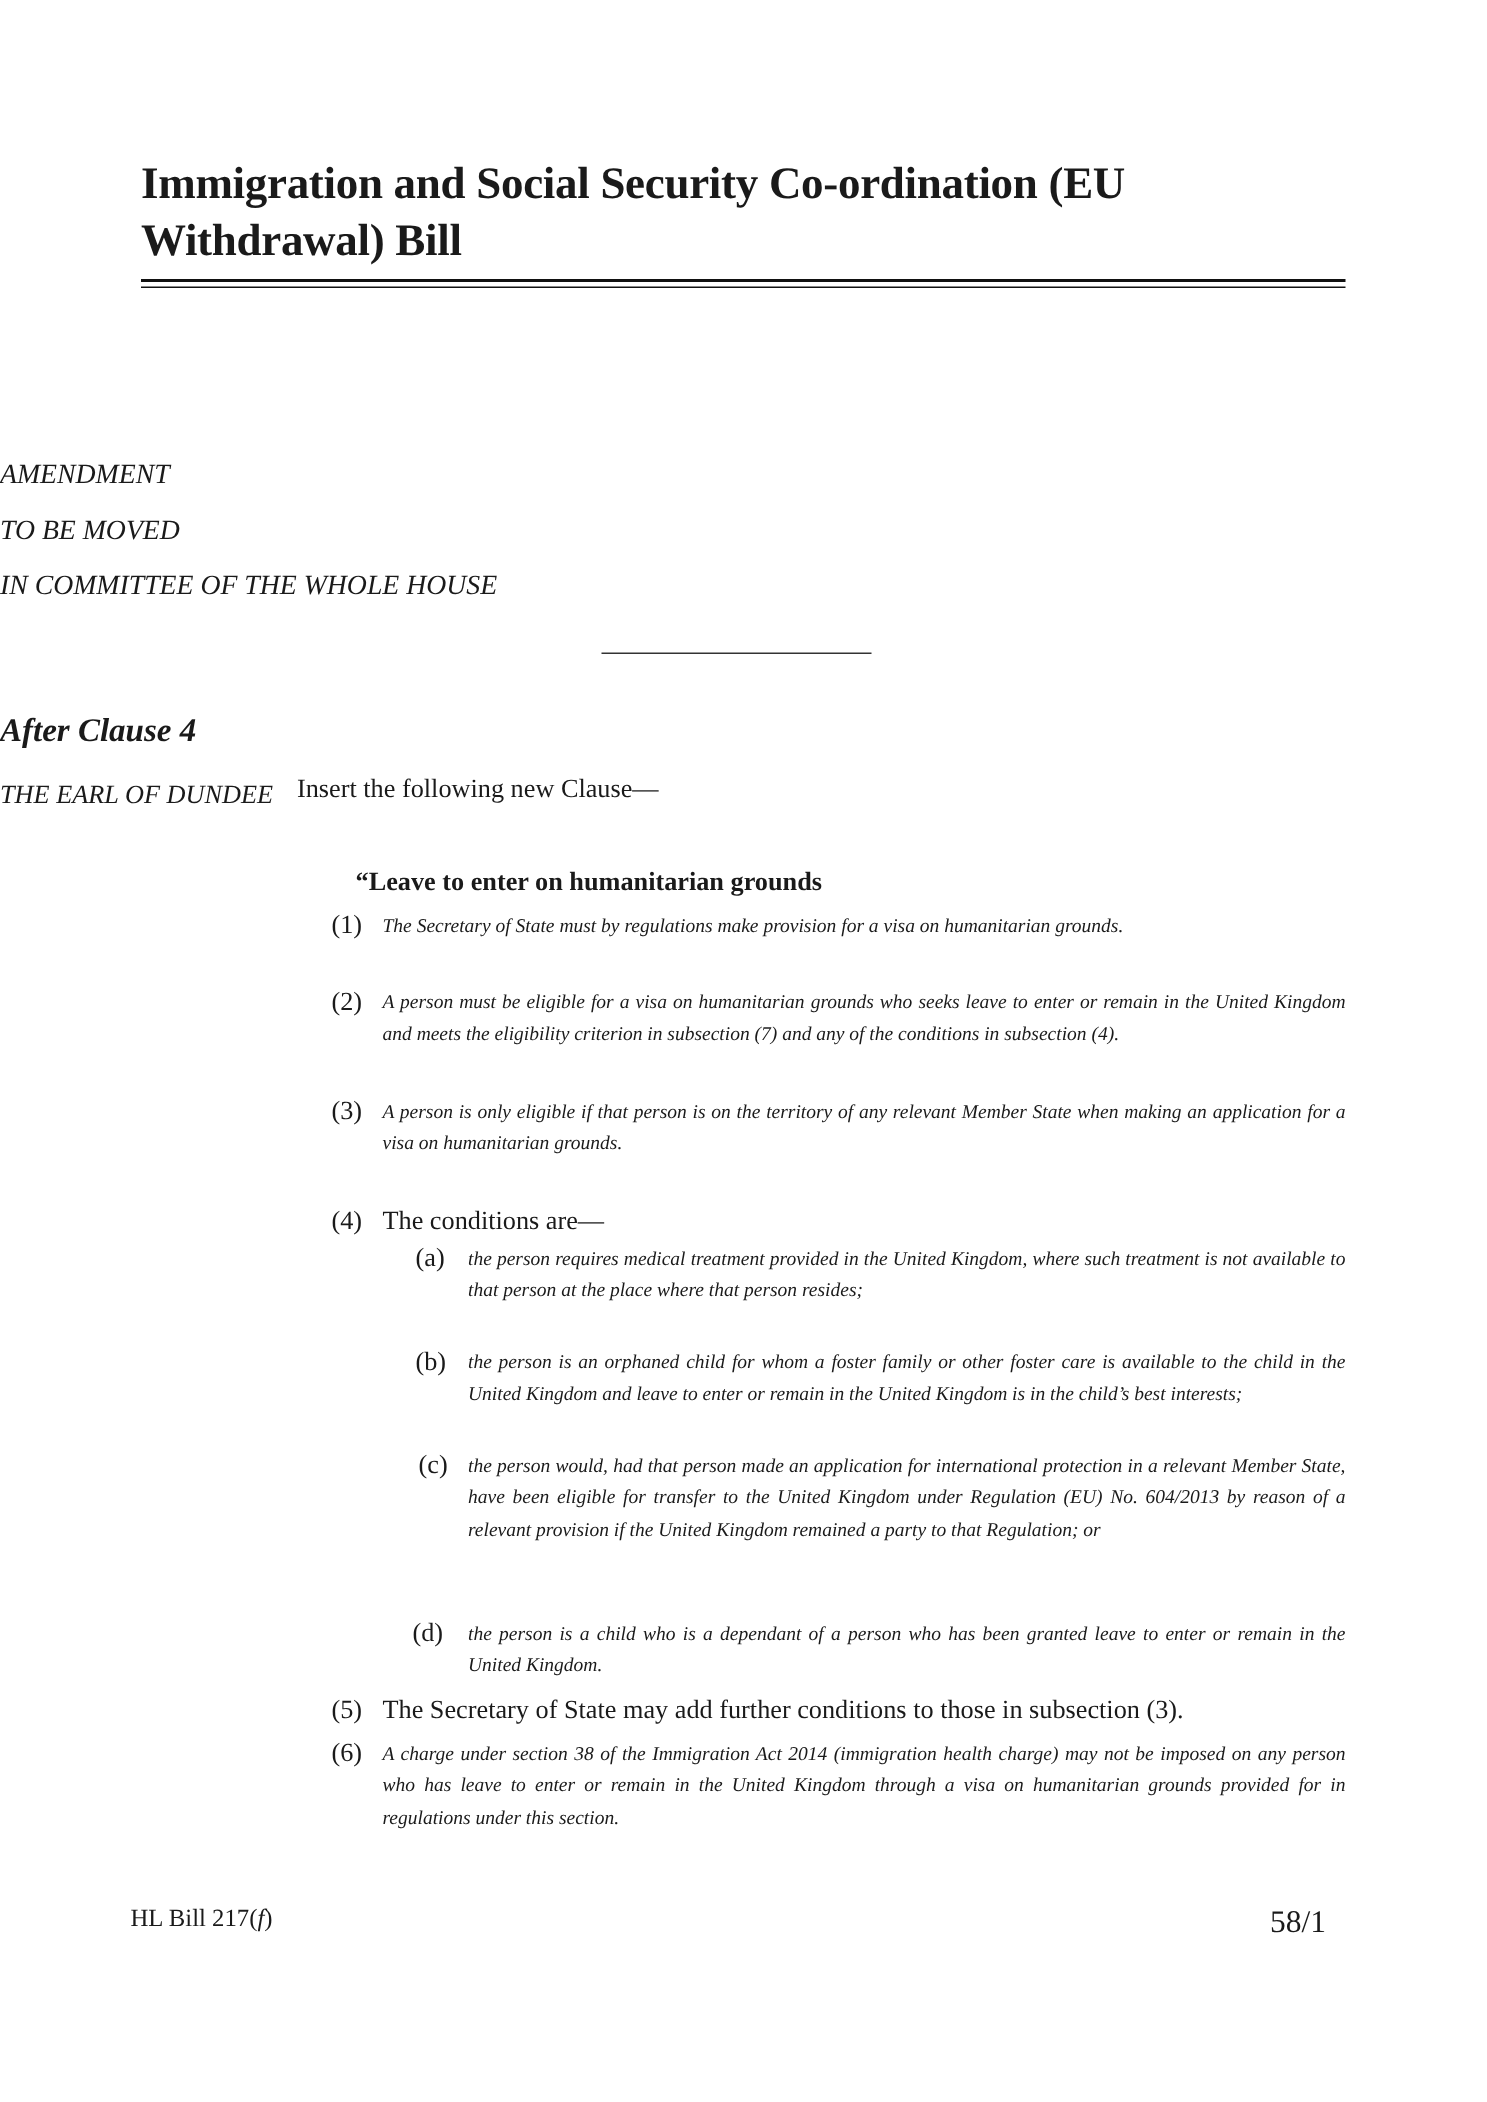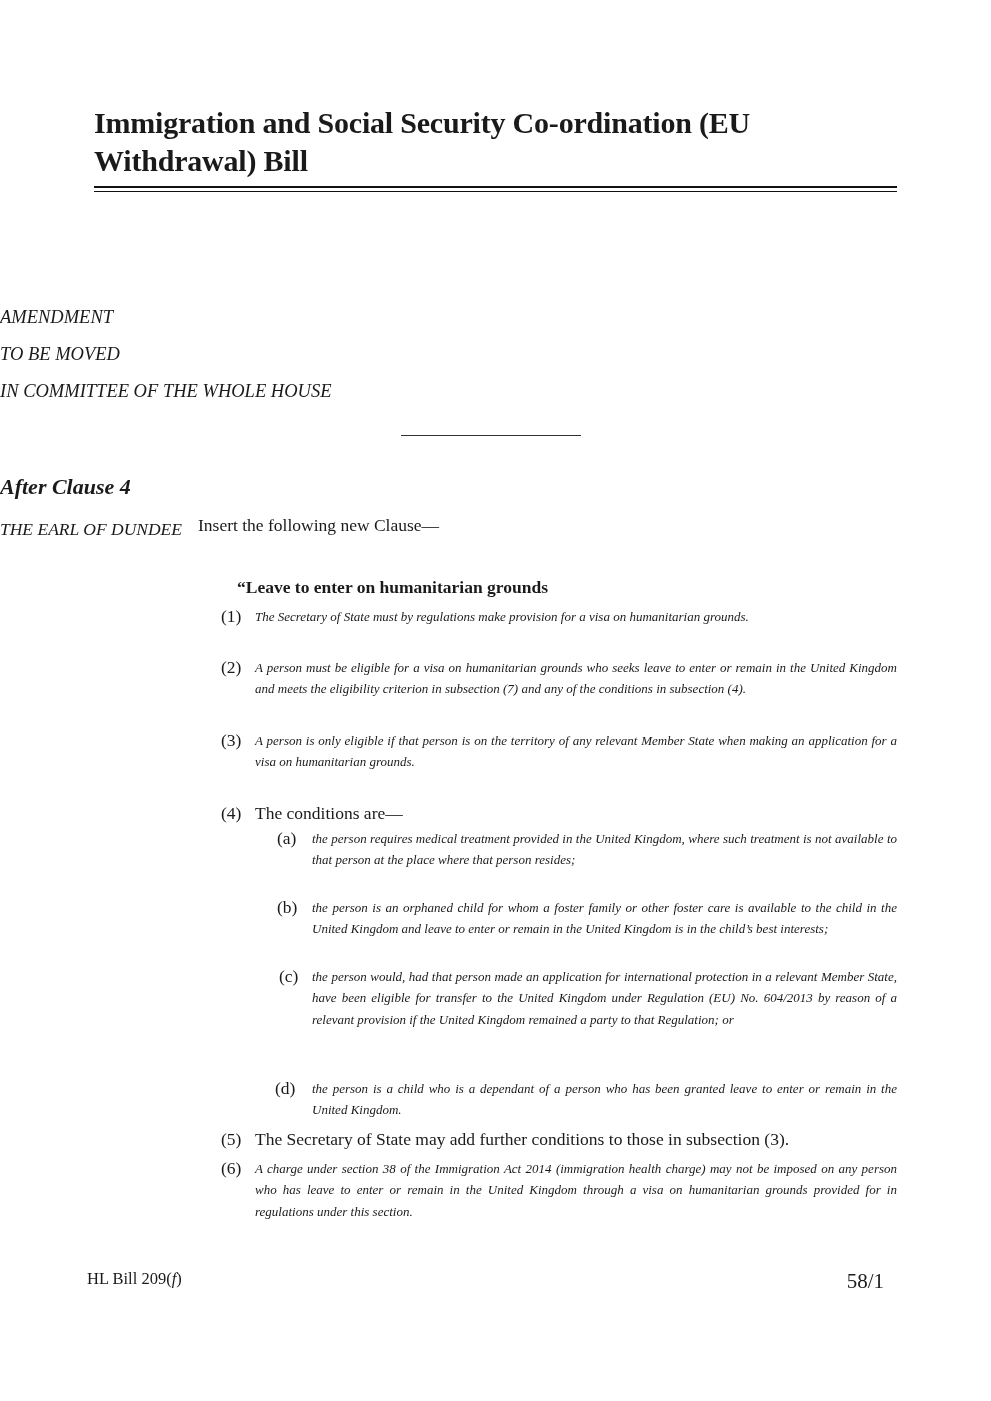--- a/index.html
+++ b/index.html
@@ -75,15 +75,15 @@
 
   <div class="lbl" style="left:275px; top:1078px">(d)</div>
   <div class="para" style="left:312px; top:1078px; width:585px">the person is a child who is a dependant of a person who has been granted leave to enter or remain in the United Kingdom.</div>
 
   <div class="lbl" style="left:221px; top:1129px">(5)</div>
   <div class="lbl" style="left:255px; top:1129px">The Secretary of State may add further conditions to those in subsection (3).</div>
 
   <div class="lbl" style="left:221px; top:1158px">(6)</div>
   <div class="para" style="left:255px; top:1158px; width:642px">A charge under section 38 of the Immigration Act 2014 (immigration health charge) may not be imposed on any person who has leave to enter or remain in the United Kingdom through a visa on humanitarian grounds provided for in regulations under this section.</div>
 
-  <div class="footer-left"><span>HL Bill 209(</span><i>f</i><span>)</span></div>
+  <div class="footer-left"><span>HL Bill 217(</span><i>f</i><span>)</span></div>
   <div class="footer-right">58/1</div>
 </div>
 
 </body></html>

